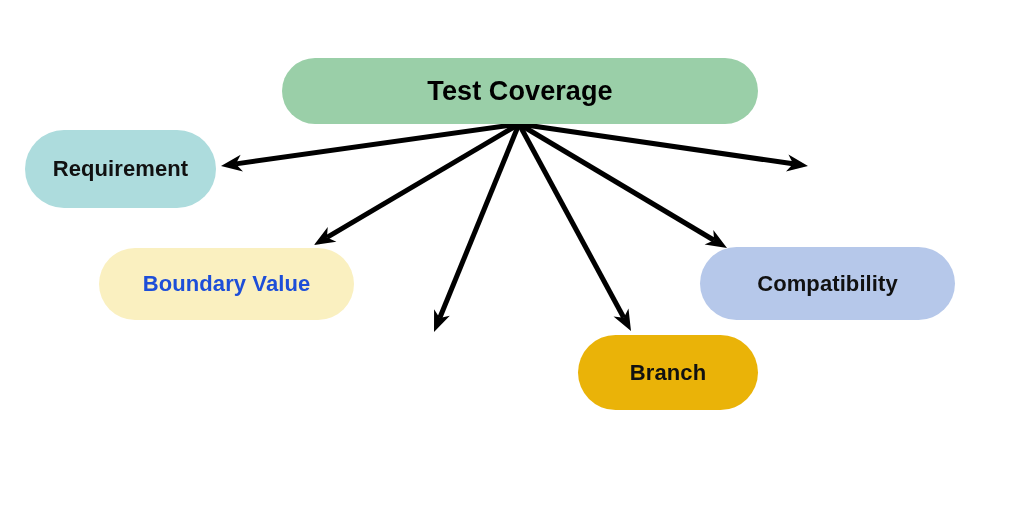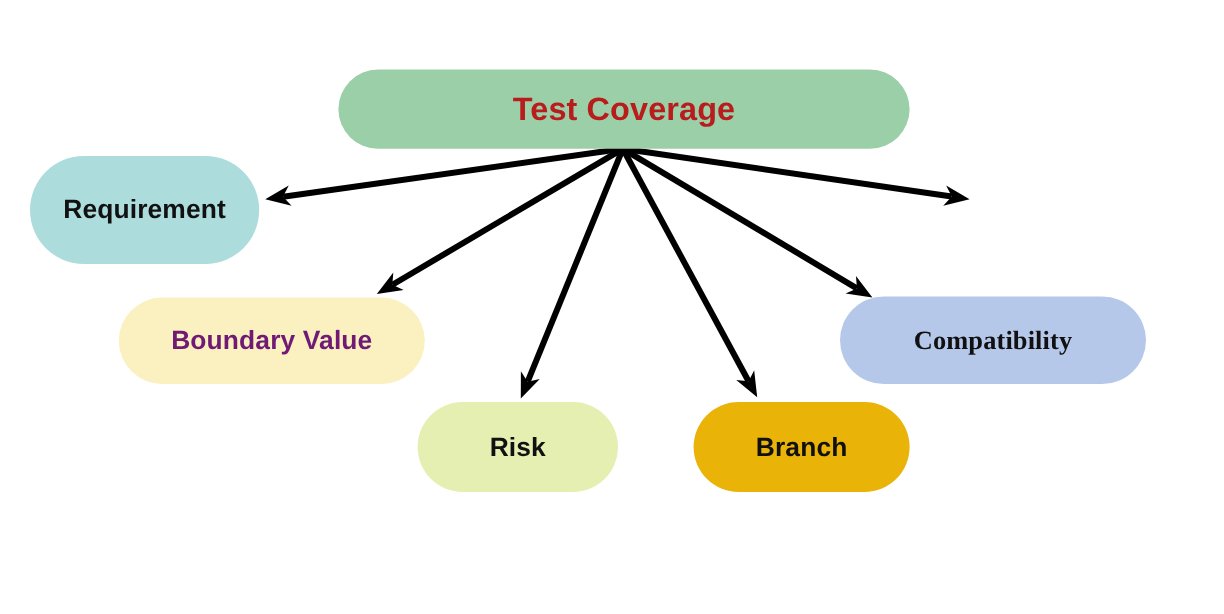--- a/index.html
+++ b/index.html
@@ -56,37 +56,34 @@
       <polygon points="314,245 327.7641340516859,227.00559493044517 326.9176597616158,237.37543009192436 336.4053132808383,241.64560932694303" fill="#000000"></polygon>
       <line x1="519" y1="124" x2="714.0127217499665" y2="240.25758412017234" stroke="#000000" stroke-width="5" stroke-linecap="butt"></line>
       <polygon points="727,248 704.6095649319287,244.54769389212328 714.1157953868716,240.31903186525034 713.3146621513116,229.9455953305777" fill="#000000"></polygon>
       <line x1="519" y1="124" x2="439.71968790799804" y2="318.00358723689885" stroke="#000000" stroke-width="5" stroke-linecap="butt"></line>
       <polygon points="434,332 434.0756572474603,309.3451048119638 439.6742935595219,318.1146698778759 449.812364719201,315.7759708460886" fill="#000000"></polygon>
       <line x1="519" y1="124" x2="623.8048082778465" y2="317.7017438706628" stroke="#000000" stroke-width="5" stroke-linecap="butt"></line>
       <polygon points="631,331 613.5308066623949,316.57511580173434 623.861912974054,317.807285585975 628.4825496649565,308.48528383899566" fill="#000000"></polygon>
     </svg>
 
   <div class="node root" id="node-root" style="left: 282px; top: 58px; width: 476px; height: 66px; background: rgb(154, 207, 168);">
-    <span class="node-label" style="color: #b91c1c;">Test Coverage</span>
+    <span class="node-label" style="color: #000000;">Test Coverage</span>
   </div>
 
-  <div class="node leaf" id="node-0" style="left: 25px; top: 130px; width: 191px; height: 90px; background: rgb(173, 220, 221);">
+  <div class="node leaf" id="node-0" style="left: 25px; top: 130px; width: 191px; height: 78px; background: rgb(173, 220, 221);">
     <span class="node-label" style="color: rgb(17, 17, 17);">Requirement</span>
   </div>
 
 
   <div class="node leaf" id="node-2" style="left: 99px; top: 248px; width: 255px; height: 72px; background: rgb(250, 240, 192);">
-    <span class="node-label" style="color: #701a75;">Boundary Value</span>
+    <span class="node-label" style="color: #1d4ed8;">Boundary Value</span>
   </div>
 
-  <div class="node leaf" id="node-3" style="left: 700px; top: 247px; width: 255px; height: 73px; background: rgb(182, 200, 234); font-family: Liberation Serif, serif;">
+  <div class="node leaf" id="node-3" style="left: 700px; top: 247px; width: 255px; height: 73px; background: rgb(182, 200, 234);">
     <span class="node-label" style="color: rgb(17, 17, 17);">Compatibility</span>
   </div>
 
-  <div class="node leaf" id="node-4" style="left: 348px; top: 335px; width: 167px; height: 75px; background: rgb(228, 239, 177);">
-    <span class="node-label" style="color: rgb(17, 17, 17);">Risk</span>
-  </div>
 
   <div class="node leaf" id="node-5" style="left: 578px; top: 335px; width: 180px; height: 75px; background: #eab308;">
     <span class="node-label" style="color: rgb(17, 17, 17);">Branch</span>
   </div>
 
 </div>
 
 </body></html>

